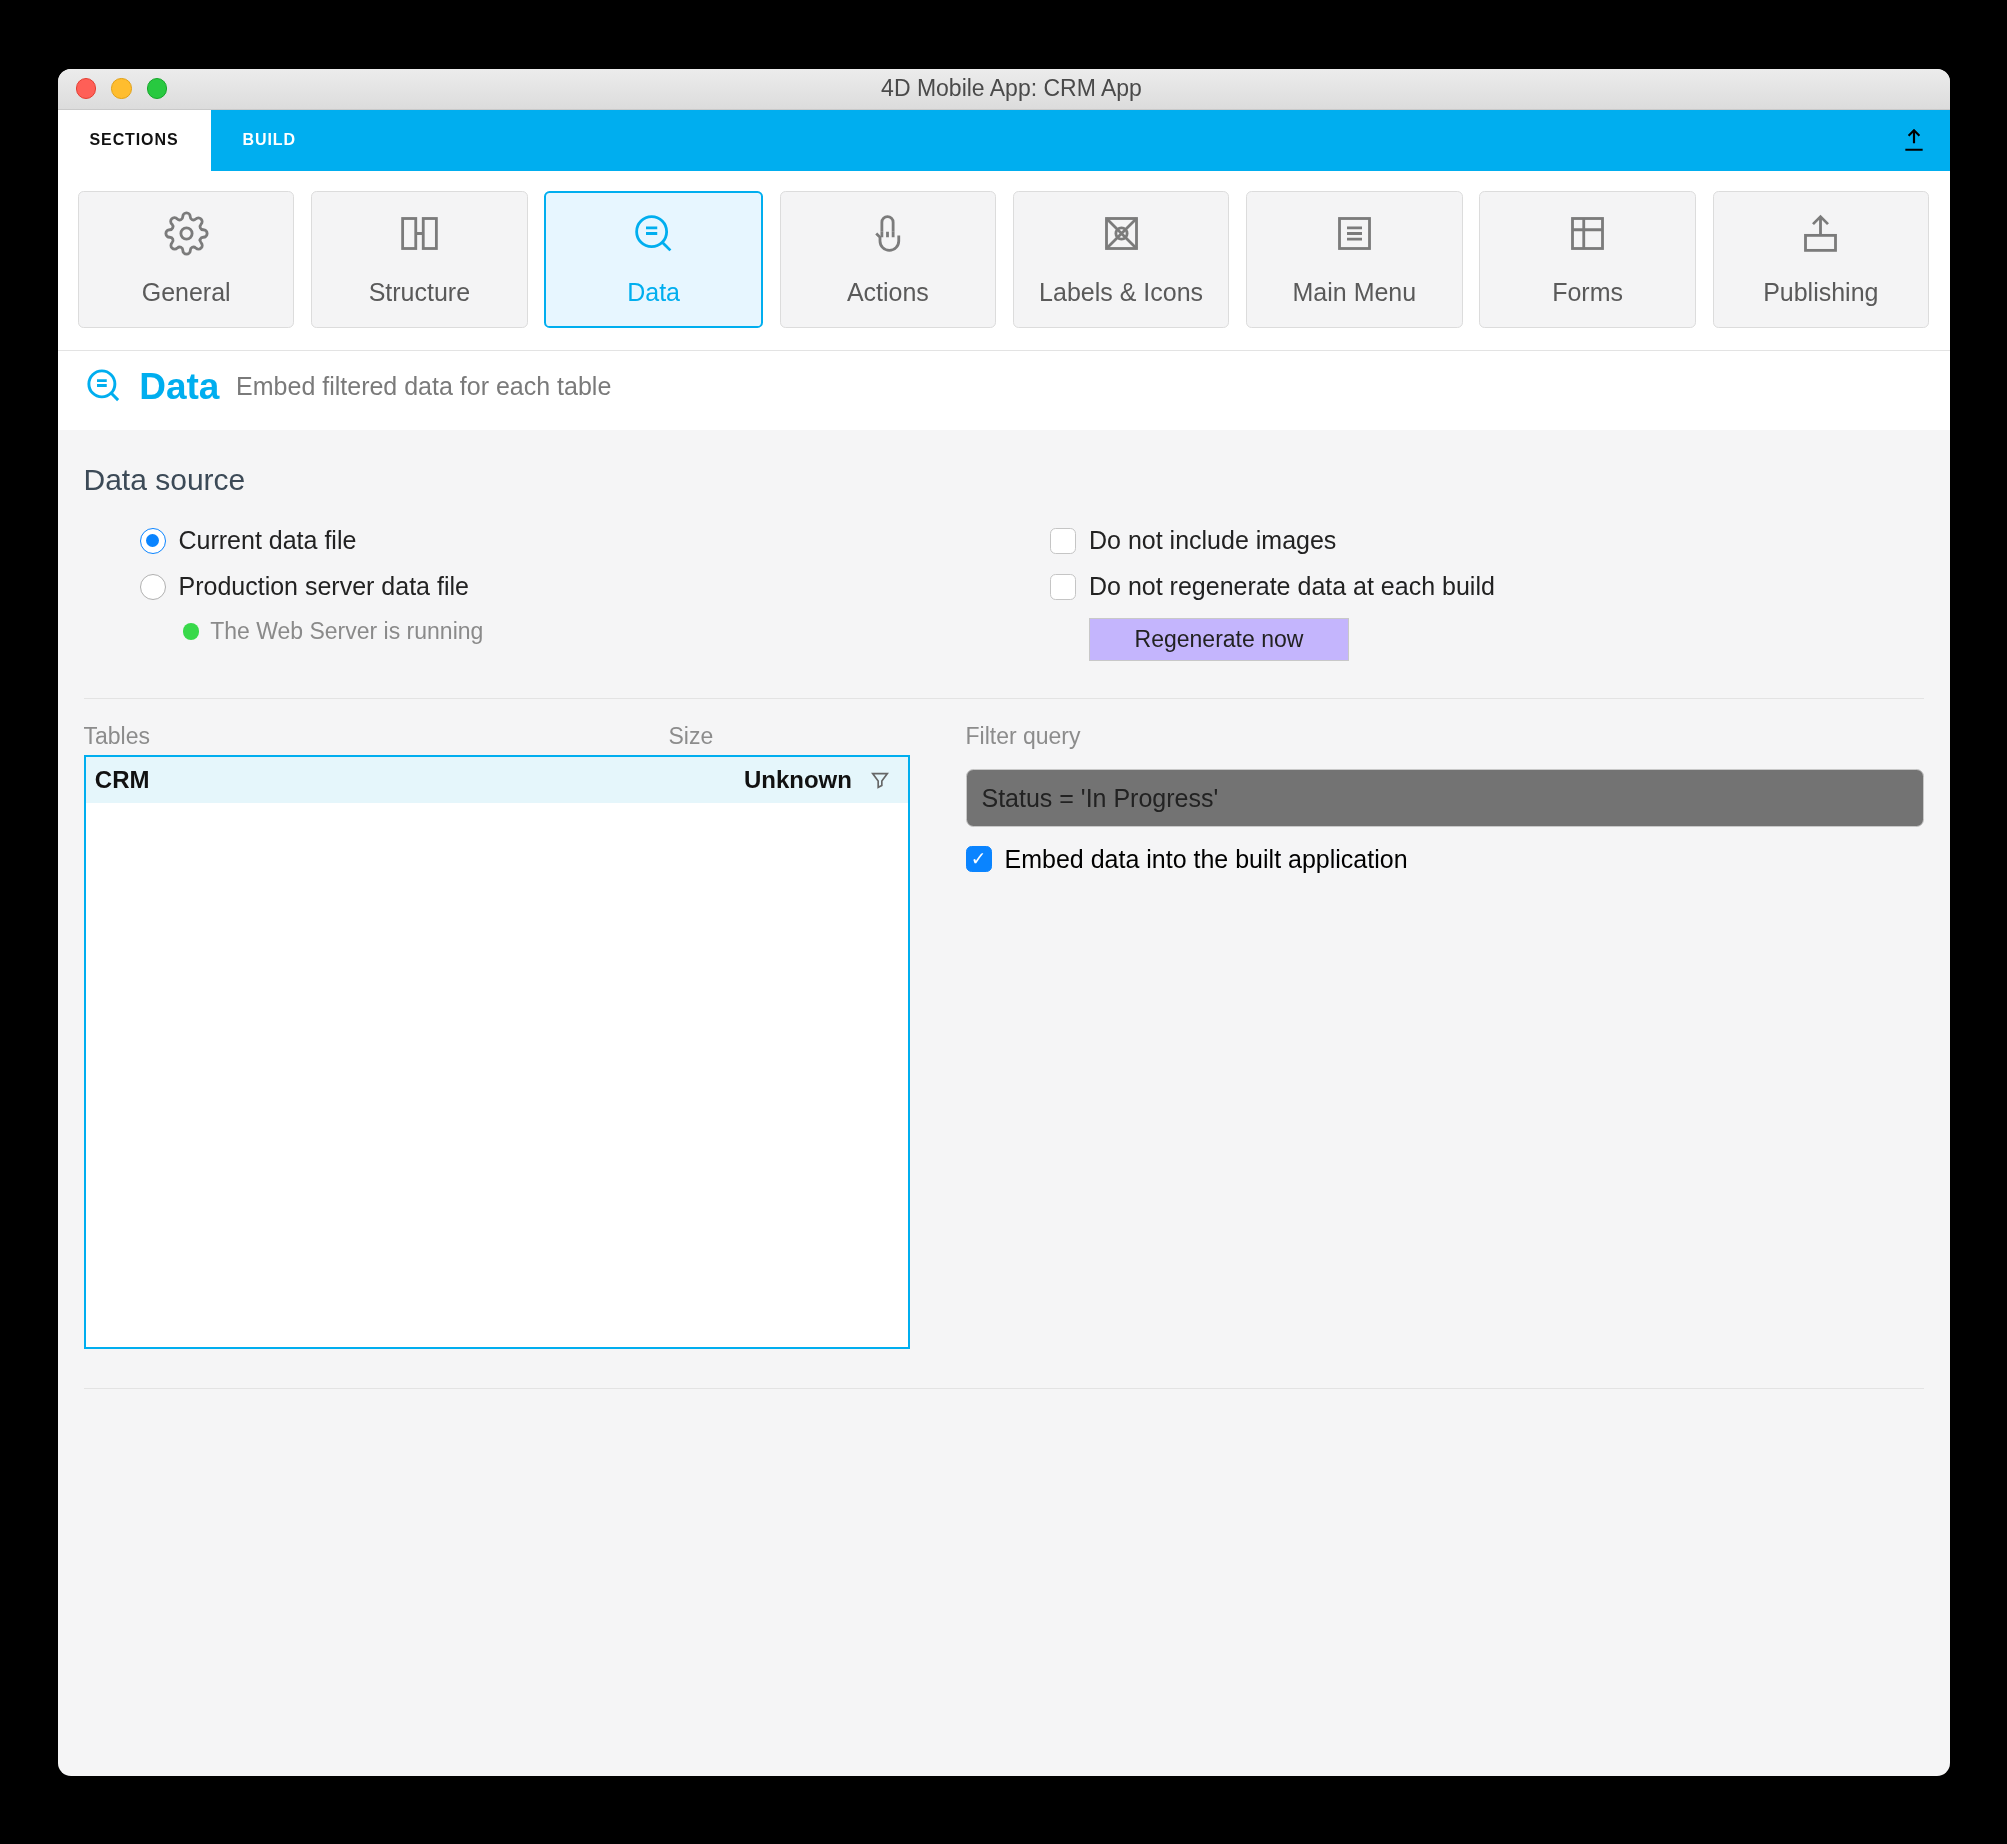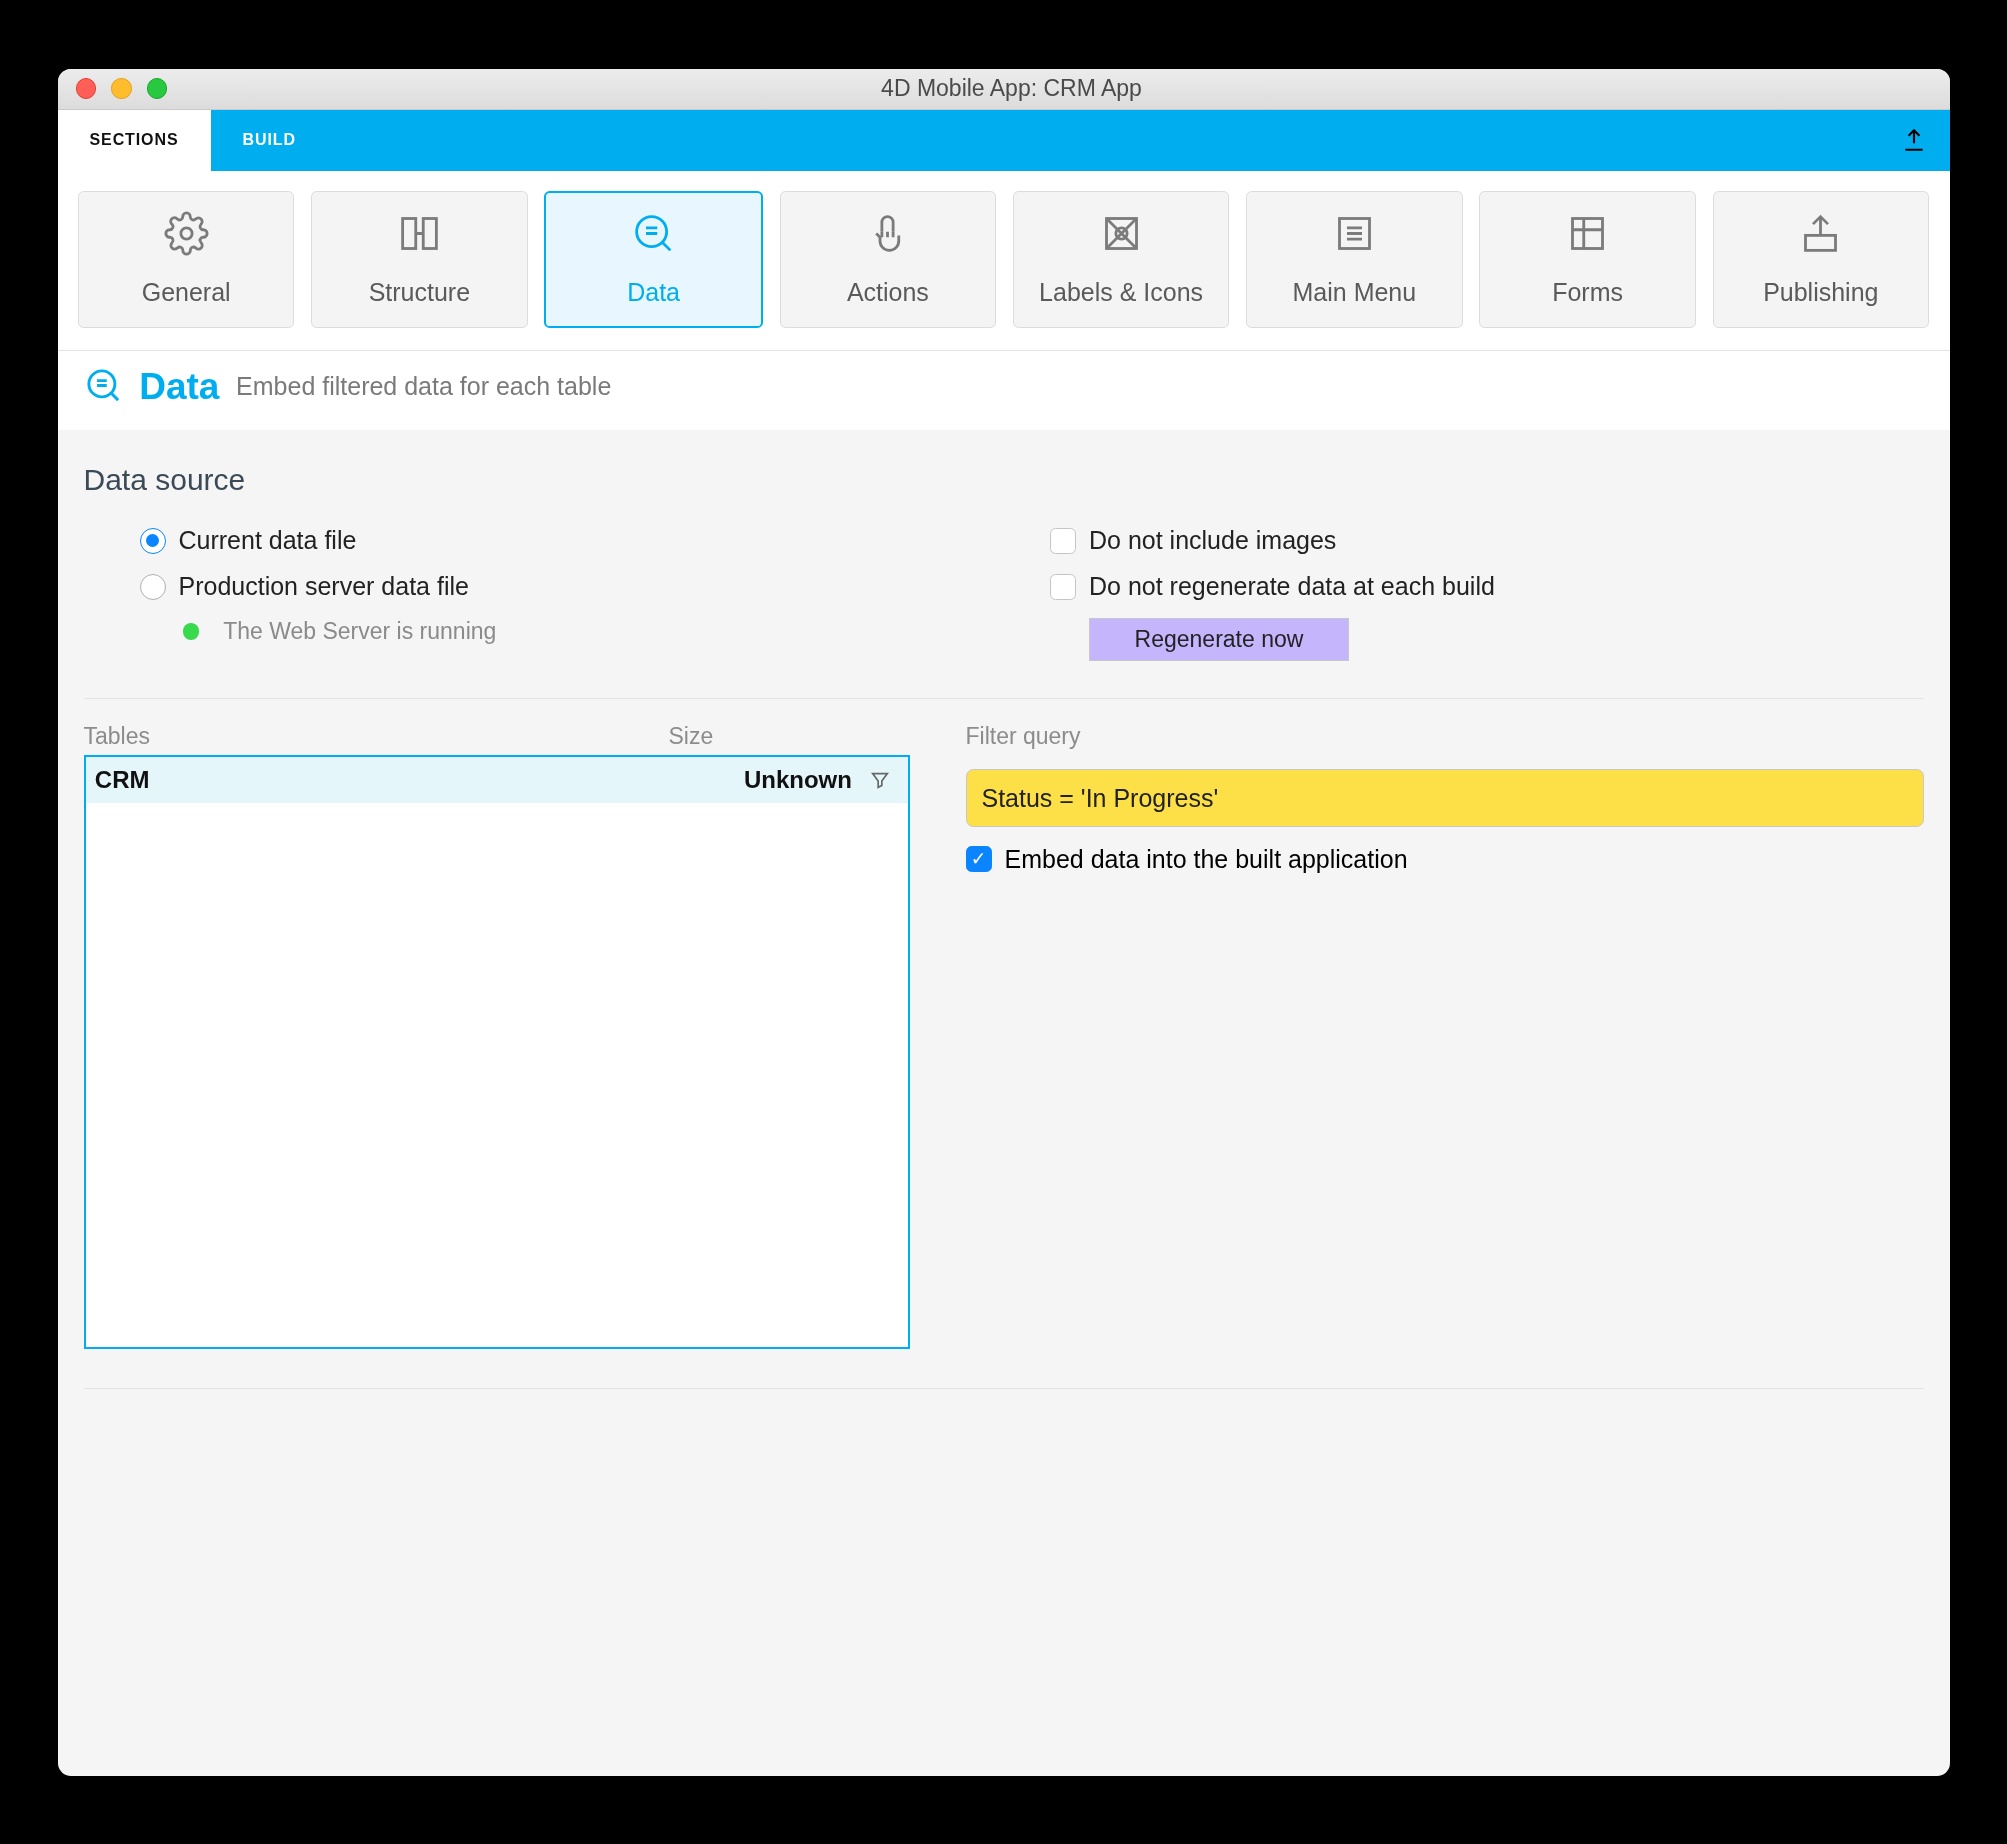--- a/index.html
+++ b/index.html
@@ -152,21 +152,21 @@
     display:flex;align-items:center;justify-content:center;
     flex-shrink:0;
   }
   .radio.checked { border-color: #0a84ff; }
   .radio.checked::after { content:''; width:13px; height:13px; border-radius:50%; background:#0a84ff; }
   .checkbox {
     width:26px;height:26px;border-radius:5.6px;border:1.9px solid #c5c5c5;background:#fff;
     display:flex;align-items:center;justify-content:center;flex-shrink:0;
   }
   .checkbox.checked { background:#0a84ff; border-color:#0a84ff; color:#fff; font-size:18.6px; }
-  .server-status { display:flex; align-items:center; gap:24px; padding-left:43px; color:#8a8a8a; font-size:23px;}
+  .server-status { display:flex; align-items:center; gap:11px; padding-left:43px; color:#8a8a8a; font-size:23px;}
   .status-dot{ width:16.7px;height:16.7px;border-radius:50%; background:#38d94a;}
   .regen-btn {
     width: 260px; height: 43px;
     background: #c4b5fd;
     border: 0.9px solid #c8c8c8;
     border-radius: 0;
     font-size: 23px;
     color:#222;
     align-self:flex-start;
     margin-left:39px;
@@ -200,21 +200,21 @@
     color:#111;
   }
   .table-row .c1{ flex:1;}
   .table-row .c2{ width:204px; text-align:right; padding-right:9.3px;}
   .table-row .c3{ width:37px; display:flex; align-items:center; justify-content:center; color:#666;}
   .filter-col { flex:1; display:flex; flex-direction:column; gap:12px;}
   .filter-input {
     height: 58px;
     border: 0.9px solid #c8c8c8;
     border-radius: 7.4px;
-    background:#fde047;
+    background:#737373;
     font-size: 25px;
     padding: 12px 15px;
     color:#222;
   }
 </style>
 </head>
 <body>
 
 <div class="window">
 

